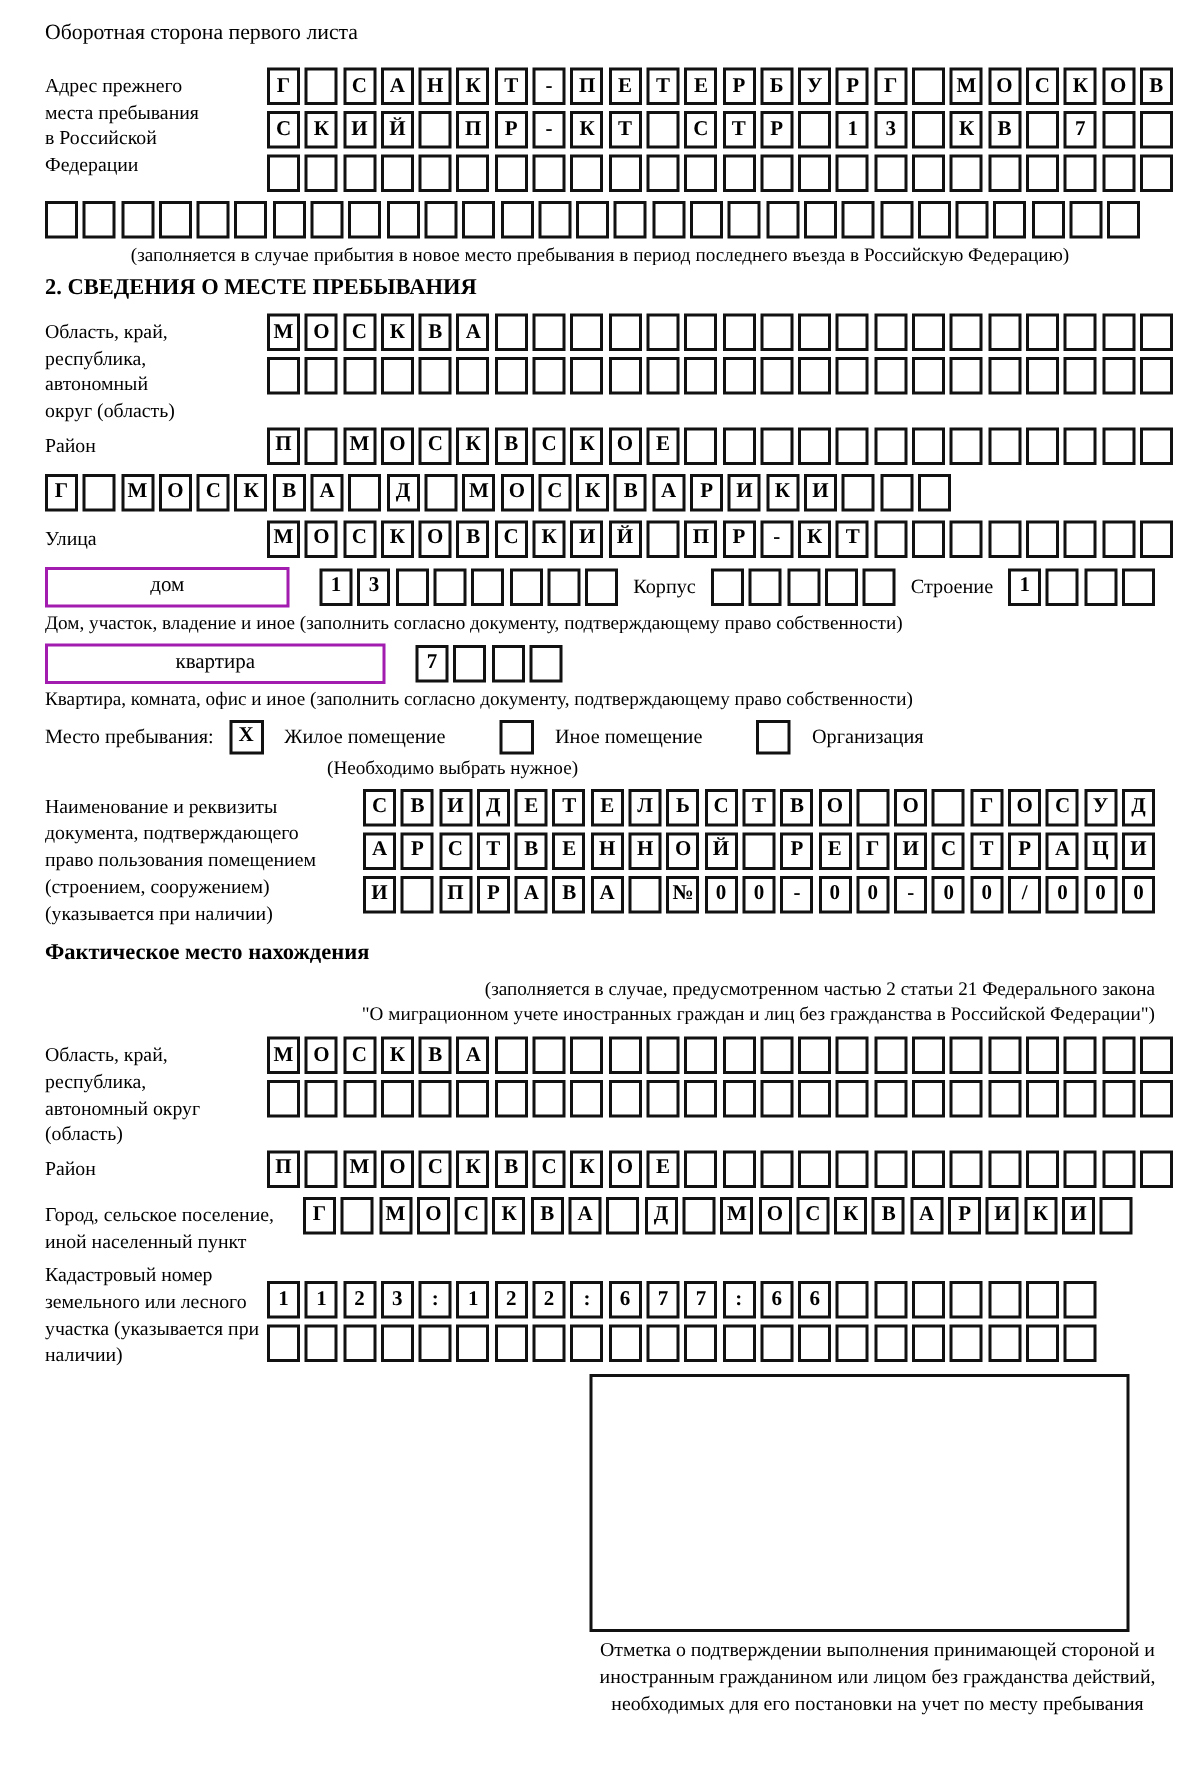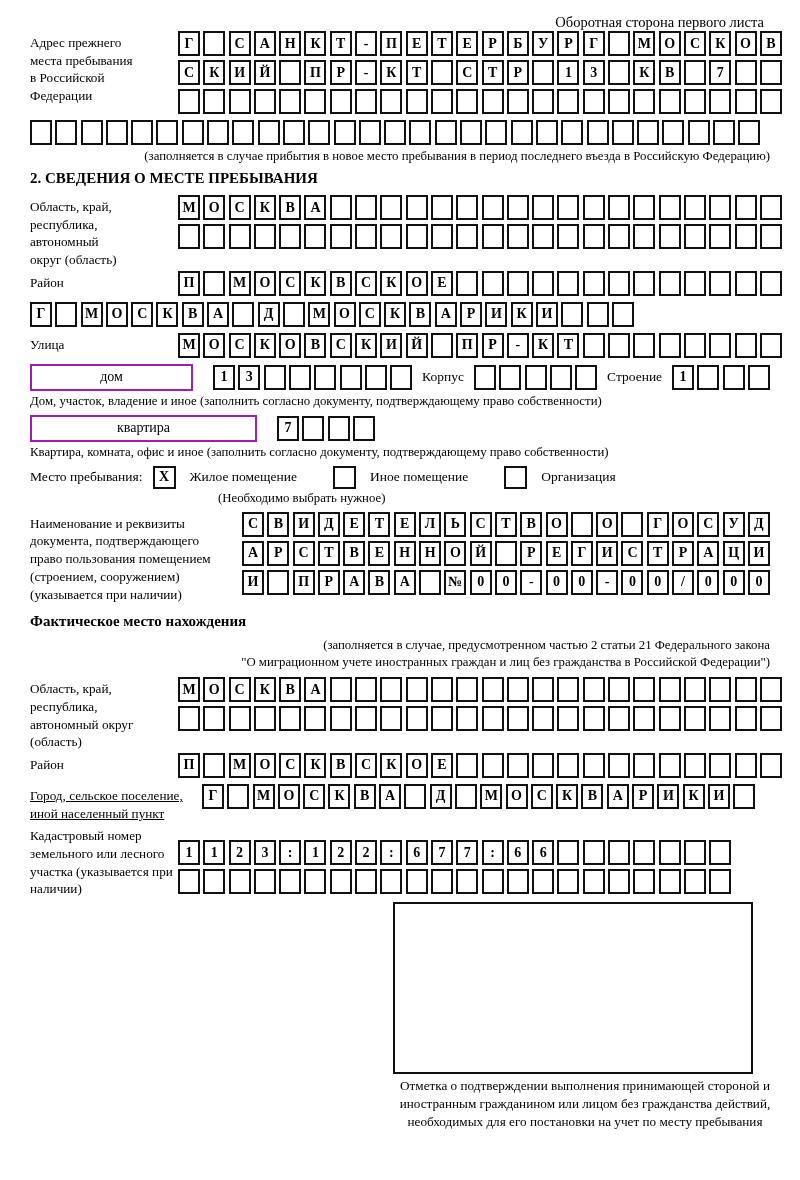--- a/index.html
+++ b/index.html
@@ -4,36 +4,36 @@
 <style>
   * { box-sizing: border-box; margin: 0; padding: 0; }
   html,body { background:#fff; }
   body {
     width: 800px; height: 1180px;
     font-family: "Liberation Serif", "DejaVu Serif", serif;
     color:#000;
     padding: 14px 30px 10px 30px;
     overflow: hidden;
   }
-  .hdr-note { text-align: right; font-size: 14.5px; padding-right: 6px; }
+  .hdr-note { font-size: 14.5px; padding-right: 6px; margin-bottom: 14px; }
 
   .field { display: flex; align-items: flex-start; margin-bottom: 2px; }
   .flabel { width: 148px; flex: 0 0 148px; font-size: 13.2px; line-height: 1.34; padding-top: 3px; }
   .flabel .inner { display:block; }
   .rows { flex: 1; }
 
   .cellrow { display: flex; gap: 3.3px; margin-bottom: 4px; }
   .cell {
     width: 22px; height: 25px; flex: 0 0 22px;
     border: 2px solid #111;
     display: inline-flex; align-items: center; justify-content: center;
     font-size: 14px; font-weight: bold; line-height: 1;
   }
   .caption { font-size: 12.8px; margin: 1px 0 6px 0; }
-  .caption.center { text-align: right; }
+  .caption.center { text-align: center; }
   .sec-title { text-align: left; font-weight: bold; font-size: 15px; margin: 6px 0 8px 0; }
   .writein {
     border: 2px solid #a21caf; height: 27px;
     display: flex; align-items: center; justify-content: center;
     font-size: 14px;
   }
   .houserow { display:flex; align-items:center; margin: 2px 0 3px 0; }
   .houserow .txt { font-size: 13.5px; padding: 0 10px; }
   .dom-box { width: 168px; }
   .apt-box { width: 227px; }
@@ -52,21 +52,21 @@
     margin-left: 363px; margin-top: 4px;
     width: 360px; height: 172px;
     border: 2px solid #111;
   }
   .mark-caption {
     margin-left: 345px; width: 420px;
     text-align: center; font-size: 13.2px; line-height: 1.34; margin-top: 3px;
   }
 
   .w112 { width: 112px; } .w100 { width: 102px; } .w122 { width: 124px; }
-  .w150 { width: 150px; } .w170i { width: 170px; text-decoration: underline; } .w190 { width: 192px; }
+  .w150 { width: 150px; } .w170i { width: 170px; } .w190 { width: 192px; }
   .flabel.wide { width: 212px; flex: 0 0 212px; }
   .flabel.gwide { width: 172px; flex: 0 0 172px; }
 </style>
 </head>
 <body>
 
 <div class="hdr-note">Оборотная сторона первого листа</div>
 
 <div class="field">
   <div class="flabel">

